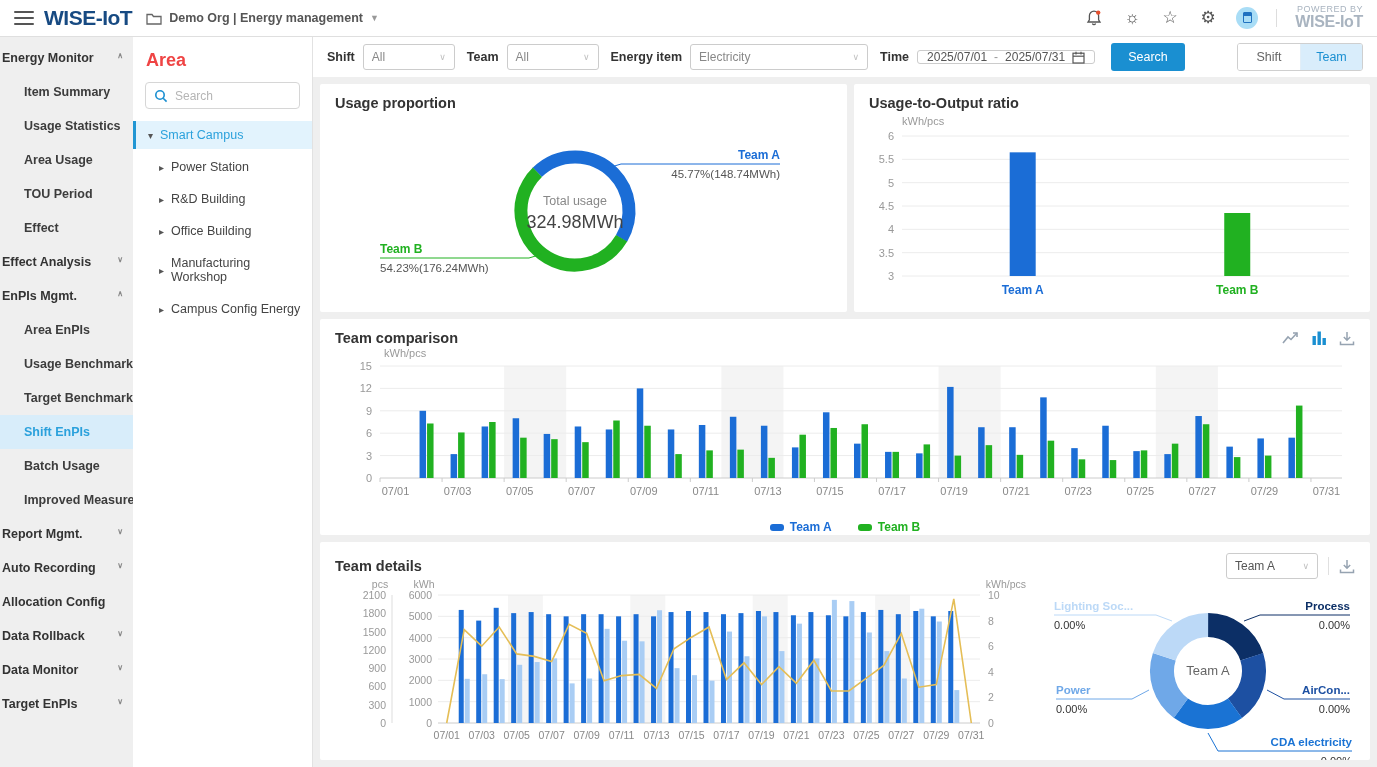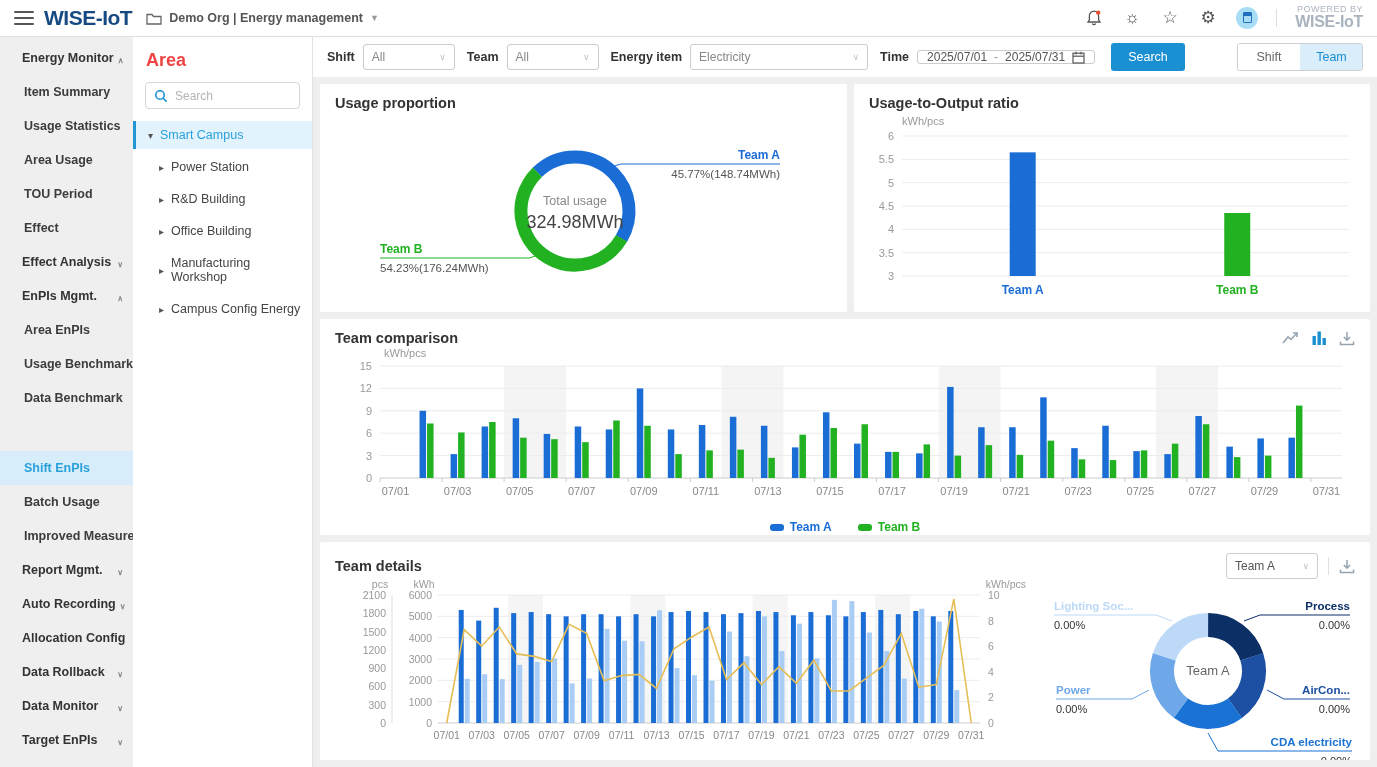--- a/index.html
+++ b/index.html
@@ -15,24 +15,24 @@
   .tb-icon { width:20px; height:20px; display:flex; align-items:center; justify-content:center; color:#555; font-size:17px; cursor:pointer; position:relative; }
   .assistant { width:22px; height:22px; border-radius:50%; background:#a9ddf6; display:flex; align-items:center; justify-content:center; }
   .assistant i { display:block; width:9px; height:11px; border:1.4px solid #1f71c0; border-radius:1px; background:linear-gradient(#1f71c0 30%, transparent 30%); }
   .tb-divider { width:1px; height:18px; background:#ddd; }
   .powered { text-align:right; line-height:1.05; padding-right:2px; }
   .powered .l1 { font-size:9px; color:#a9b4c0; letter-spacing:0.5px; }
   .powered .l2 { font-size:16px; font-weight:bold; color:#a9b4c0; letter-spacing:-0.3px; }
   
   .layout { position:absolute; top:37px; left:0; right:0; bottom:0; display:flex; }
   .sidebar { width:133px; background:#efefef; overflow:hidden; padding-top:4px; flex:none; }
-  .side-item { display:flex; align-items:flex-end; justify-content:space-between; padding:10px 10px 10px 22px; font-size:12.5px; font-weight:bold; color:#333; cursor:pointer; white-space:nowrap; }
+  .side-item { display:flex; align-items:flex-start; justify-content:space-between; padding:10px 10px 10px 2px; font-size:12.5px; font-weight:bold; color:#333; cursor:pointer; white-space:nowrap; }
   .side-item.child { padding-left:24px; color:#3c3c3c; }
   .side-item .chev { font-size:8px; color:#888; margin-left:4px; }
-  .side-item.selected { background:#d8edfa; color:#2ba1dc;margin-top:36px; }
+  .side-item.selected { background:#d8edfa; color:#2ba1dc; }
   .areapanel { width:180px; background:#fff; border-right:1px solid #e2e2e2; flex:none; }
   .area-title { font-size:18px; font-weight:bold; color:#ef4444; padding:13px 13px 11px; }
   .searchbox { margin:0 12px; height:27px; border:1px solid #d6d6d6; border-radius:4px; display:flex; align-items:center; padding:0 8px; gap:7px; }
   .searchbox input { border:none; outline:none; width:110px; font-size:12px; color:#444; font-family:"Liberation Sans",sans-serif; }
   .searchbox input::placeholder { color:#b5b5b5; }
   .tree { margin-top:12px; }
   .tree-item { display:flex; align-items:center; gap:7px; padding:7px 8px 7px 15px; font-size:12.5px; color:#444; cursor:pointer; position:relative; margin-bottom:4px; }
   .tree-item .caret { font-size:10px; color:#555; }
   .tree-item.childnode { padding-left:26px; }
   .tree-item.selected { background:#e2f3fd; color:#2ba1dc; }
@@ -140,21 +140,21 @@
         <span>EnPIs Mgmt.</span>
         <span class="chev">∧</span>
       </div>
       <div class="side-item child">
         <span>Area EnPIs</span>
       </div>
       <div class="side-item child">
         <span>Usage Benchmark</span>
       </div>
       <div class="side-item child">
-        <span>Data Benchmark</span>
+        <span>Target Benchmark</span>
       </div>
       <div class="side-item child selected">
         <span>Shift EnPIs</span>
       </div>
       <div class="side-item child">
         <span>Batch Usage</span>
       </div>
       <div class="side-item child">
         <span>Improved Measure</span>
       </div>

